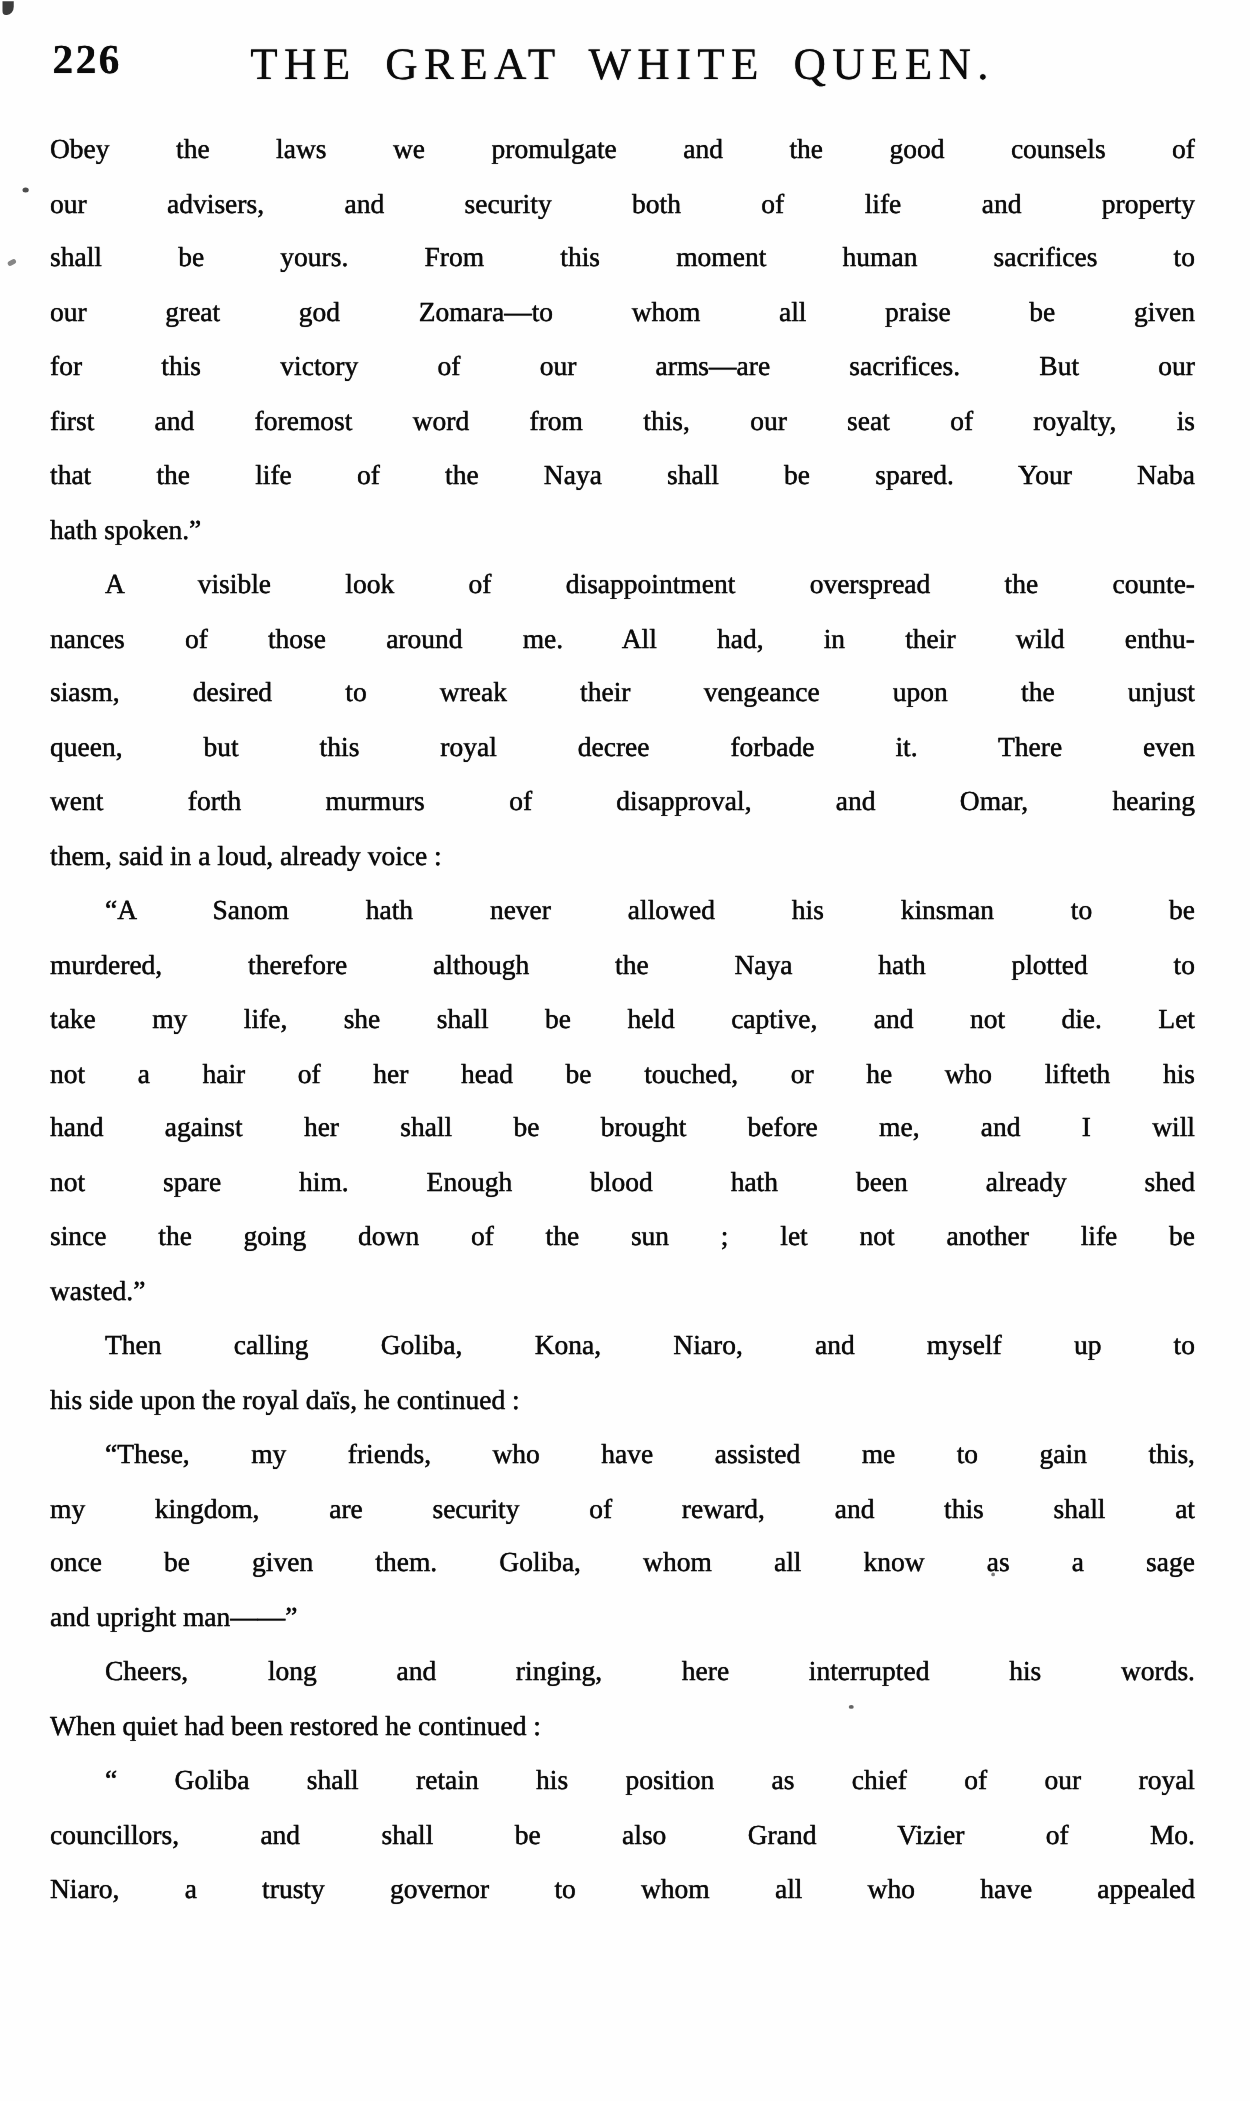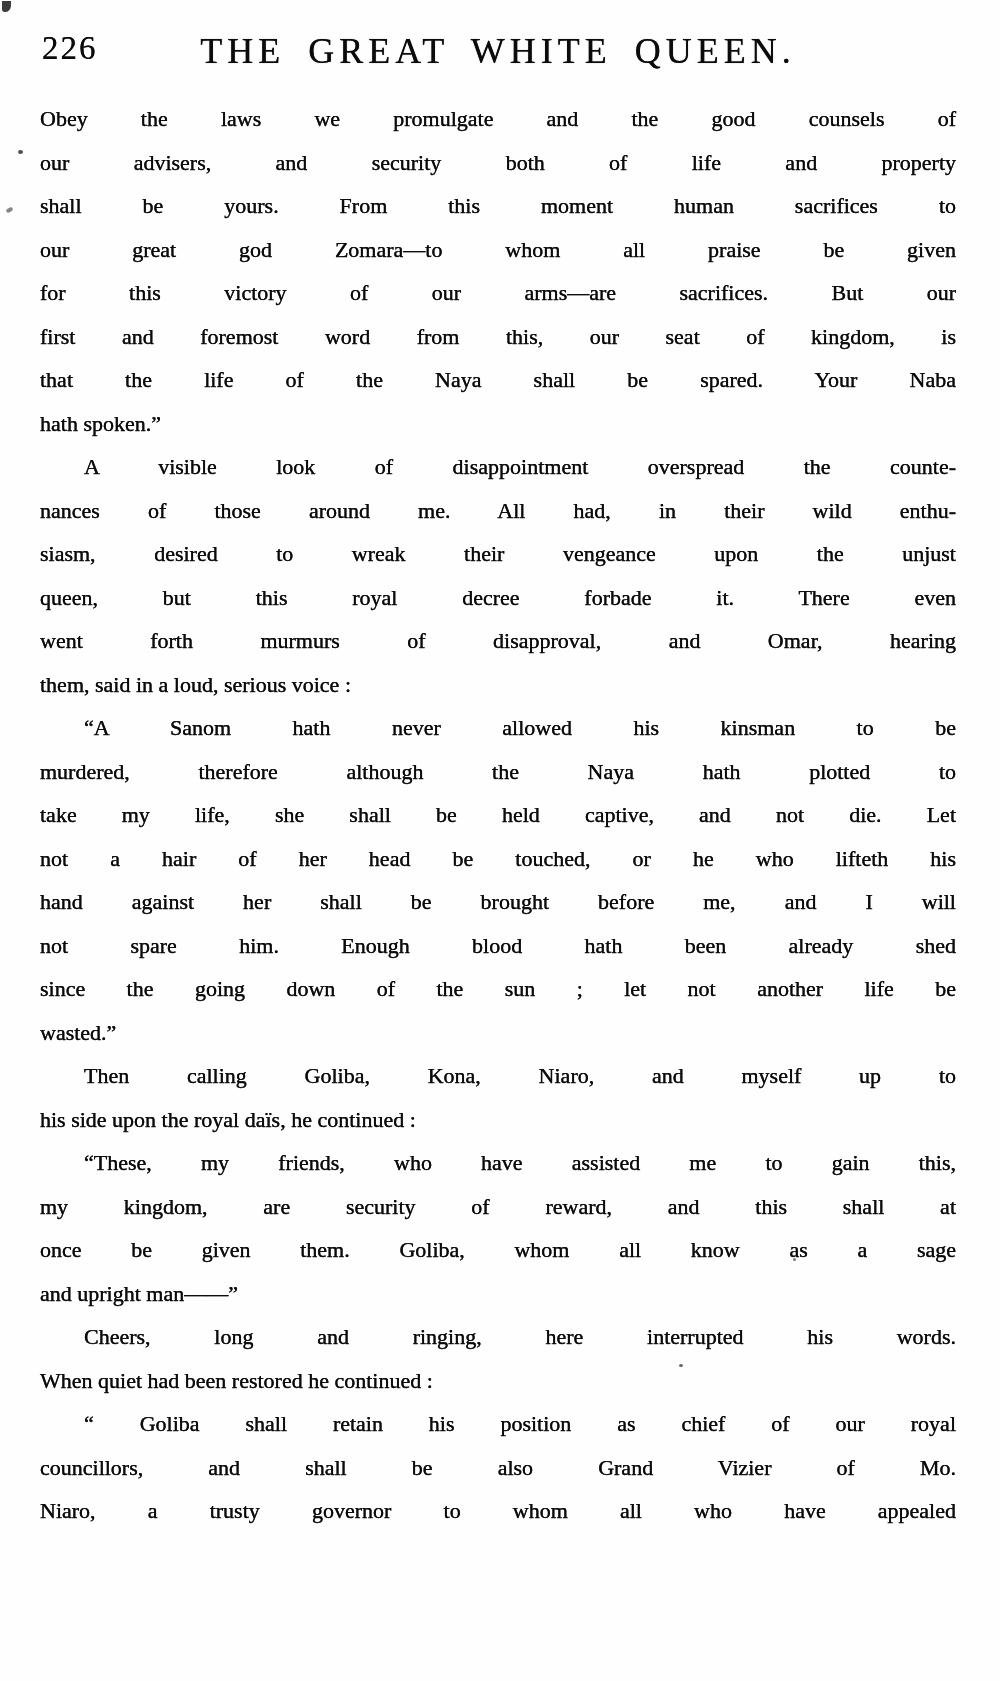--- a/index.html
+++ b/index.html
@@ -22,21 +22,21 @@
     top: 30px;
     left: 40px;
     width: 916px;
     height: 40px;
   }
   .page-number {
     position: absolute;
     left: 2px;
     top: 0;
     font-size: 33px;
-    font-weight: normal;
+    font-weight: bold;
     letter-spacing: 2px;
     text-shadow: 0 0 0.6px rgba(0,0,0,0.9);
   }
   .running-title {
     position: absolute;
     left: 0;
     right: 0;
     top: 0;
     text-align: center;
     font-size: 36px;
@@ -107,31 +107,31 @@
     <span class="running-title">THE GREAT WHITE QUEEN.</span>
   </header>
 
   <main class="text-block" id="text-block">
       <div class="paragraph">
         <div class="line justify">Obey the laws we promulgate and the good counsels of</div>
         <div class="line justify">our advisers, and security both of life and property</div>
         <div class="line justify">shall be yours.  From this moment human sacrifices to</div>
         <div class="line justify">our great god Zomara—to whom all praise be given</div>
         <div class="line justify">for this victory of our arms—are sacrifices.  But our</div>
-        <div class="line justify">first and foremost word from this, our seat of kingdom, is</div>
+        <div class="line justify">first and foremost word from this, our seat of royalty, is</div>
         <div class="line justify">that the life of the Naya shall be spared.  Your Naba</div>
         <div class="line flush">hath spoken.”</div>
       </div>
       <div class="paragraph">
         <div class="line justify indent">A visible look of disappointment overspread the counte-</div>
         <div class="line justify">nances of those around me.  All had, in their wild enthu-</div>
         <div class="line justify">siasm, desired to wreak their vengeance upon the unjust</div>
         <div class="line justify">queen, but this royal decree forbade it.  There even</div>
         <div class="line justify">went forth murmurs of disapproval, and Omar, hearing</div>
-        <div class="line flush">them, said in a loud, serious voice :</div>
+        <div class="line flush">them, said in a loud, already voice :</div>
       </div>
       <div class="paragraph">
         <div class="line justify indent">“A Sanom hath never allowed his kinsman to be</div>
         <div class="line justify">murdered, therefore although the Naya hath plotted to</div>
         <div class="line justify">take my life, she shall be held captive, and not die.  Let</div>
         <div class="line justify">not a hair of her head be touched, or he who lifteth his</div>
         <div class="line justify">hand against her shall be brought before me, and I will</div>
         <div class="line justify">not spare him.  Enough blood hath been already shed</div>
         <div class="line justify">since the going down of the sun ; let not another life be</div>
         <div class="line flush">wasted.”</div>

